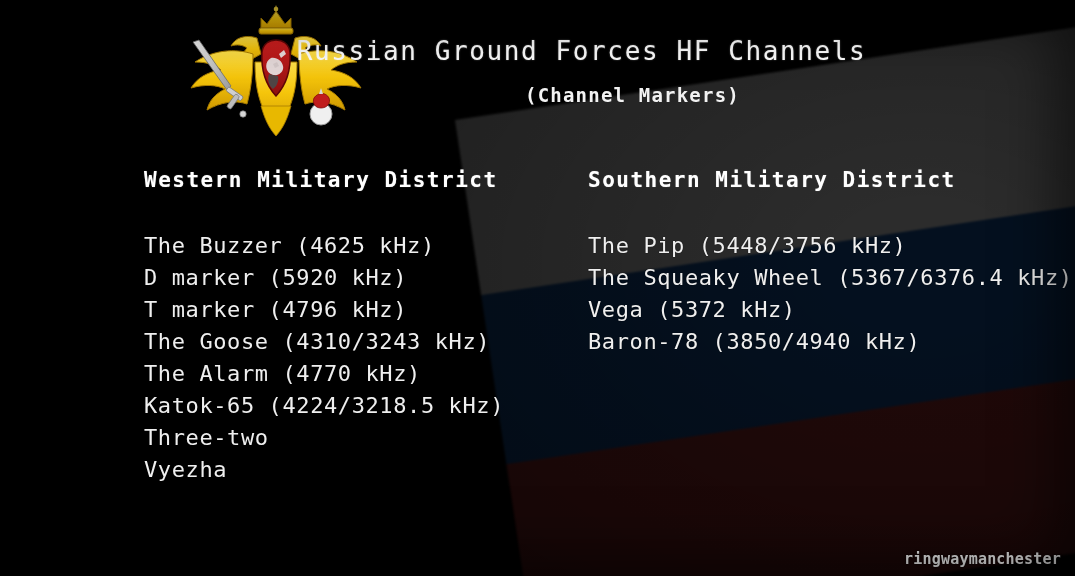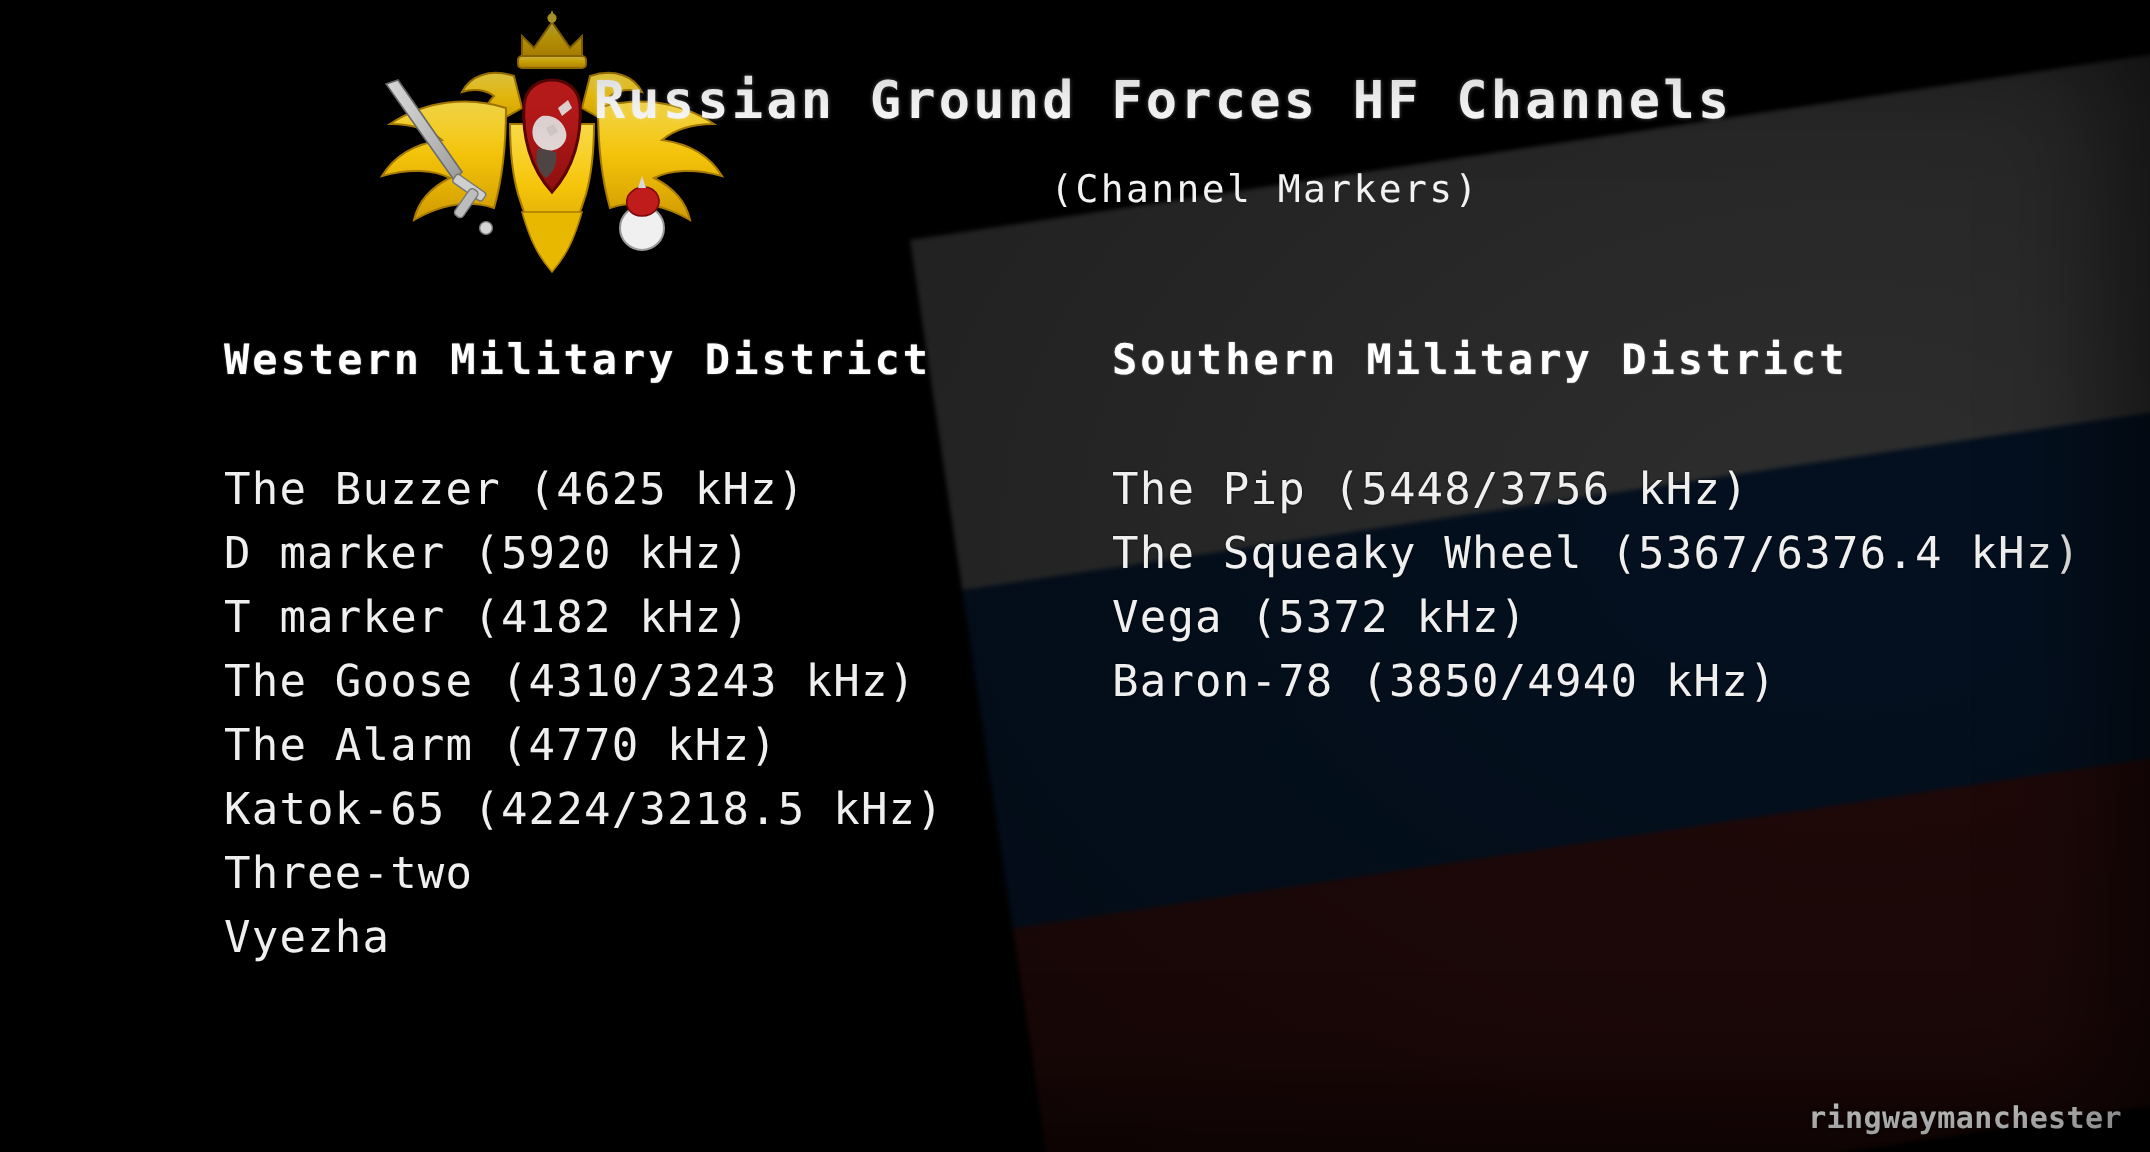--- a/index.html
+++ b/index.html
@@ -71,39 +71,39 @@
   
   #title {
     position: absolute;
     left: 0; top: 36px;
     width: 1075px;
     text-align: center;
     padding-left: 88px;
     box-sizing: border-box;
     color: #ffffff;
     font-size: 26px;
-    font-weight: bold;
+    font-weight: normal;
     letter-spacing: 1.6px;
     text-shadow: 0 0 2px rgba(255,255,255,0.35);
   }
   #subtitle {
     position: absolute;
     left: 0; top: 84px;
     width: 1075px;
     text-align: center;
     padding-left: 190px;
     box-sizing: border-box;
     color: #f2f2f2;
     font-size: 19px;
-    font-weight: normal;
+    font-weight: bold;
     letter-spacing: 1.2px;
   }
 
   
-  .column { position: absolute; top: 168px; }
+  .column { position: absolute; top: 168px; margin-left: 32px; }
   #column-west  { left: 112px; width: 430px; }
   #column-south { left: 556px; width: 500px; }
 
   .col-header {
     color: #ffffff;
     font-size: 21px;
     font-weight: bold;
     letter-spacing: 1.5px;
     margin: 0 0 38px 0;
     white-space: nowrap;
@@ -222,21 +222,21 @@
     </div>
 
     <div id="title">Russian Ground Forces HF Channels</div>
     <div id="subtitle">(Channel Markers)</div>
 
     <div class="column" id="column-west">
       <div class="col-header">Western Military District</div>
       <ul class="channel-list">
         <li class="channel-item">The Buzzer (4625 kHz)</li>
         <li class="channel-item">D marker (5920 kHz)</li>
-        <li class="channel-item">T marker (4182 kHz)</li>
+        <li class="channel-item">T marker (4796 kHz)</li>
         <li class="channel-item">The Goose (4310/3243 kHz)</li>
         <li class="channel-item">The Alarm (4770 kHz)</li>
         <li class="channel-item">Katok-65 (4224/3218.5 kHz)</li>
         <li class="channel-item">Three-two</li>
         <li class="channel-item">Vyezha</li>
       </ul>
     </div>
 
     <div class="column" id="column-south">
       <div class="col-header">Southern Military District</div>

